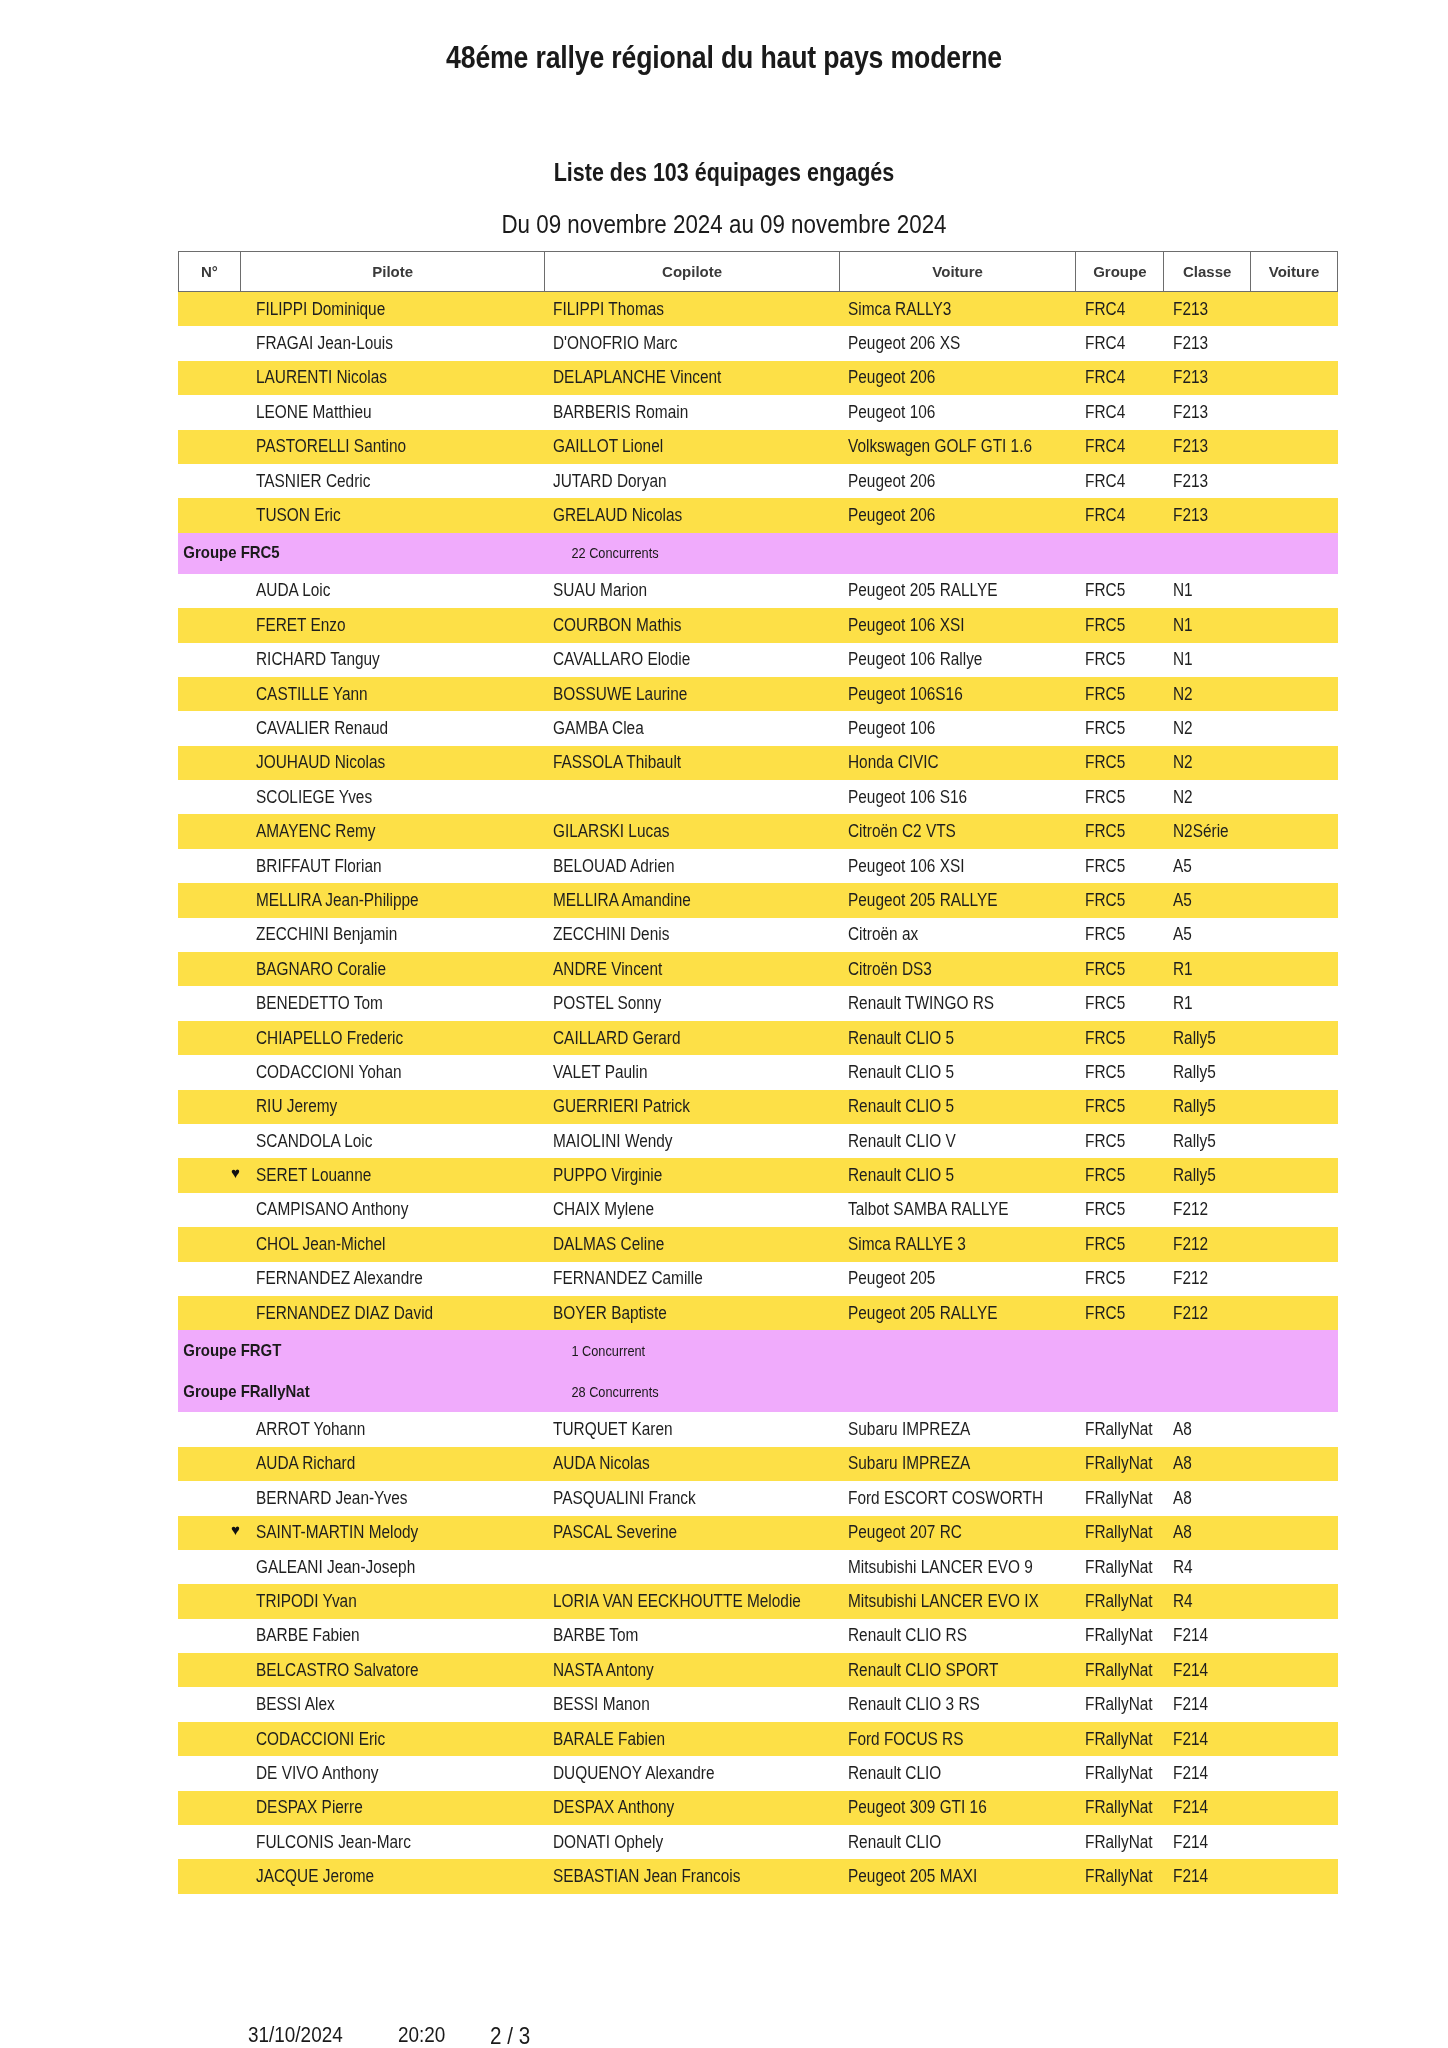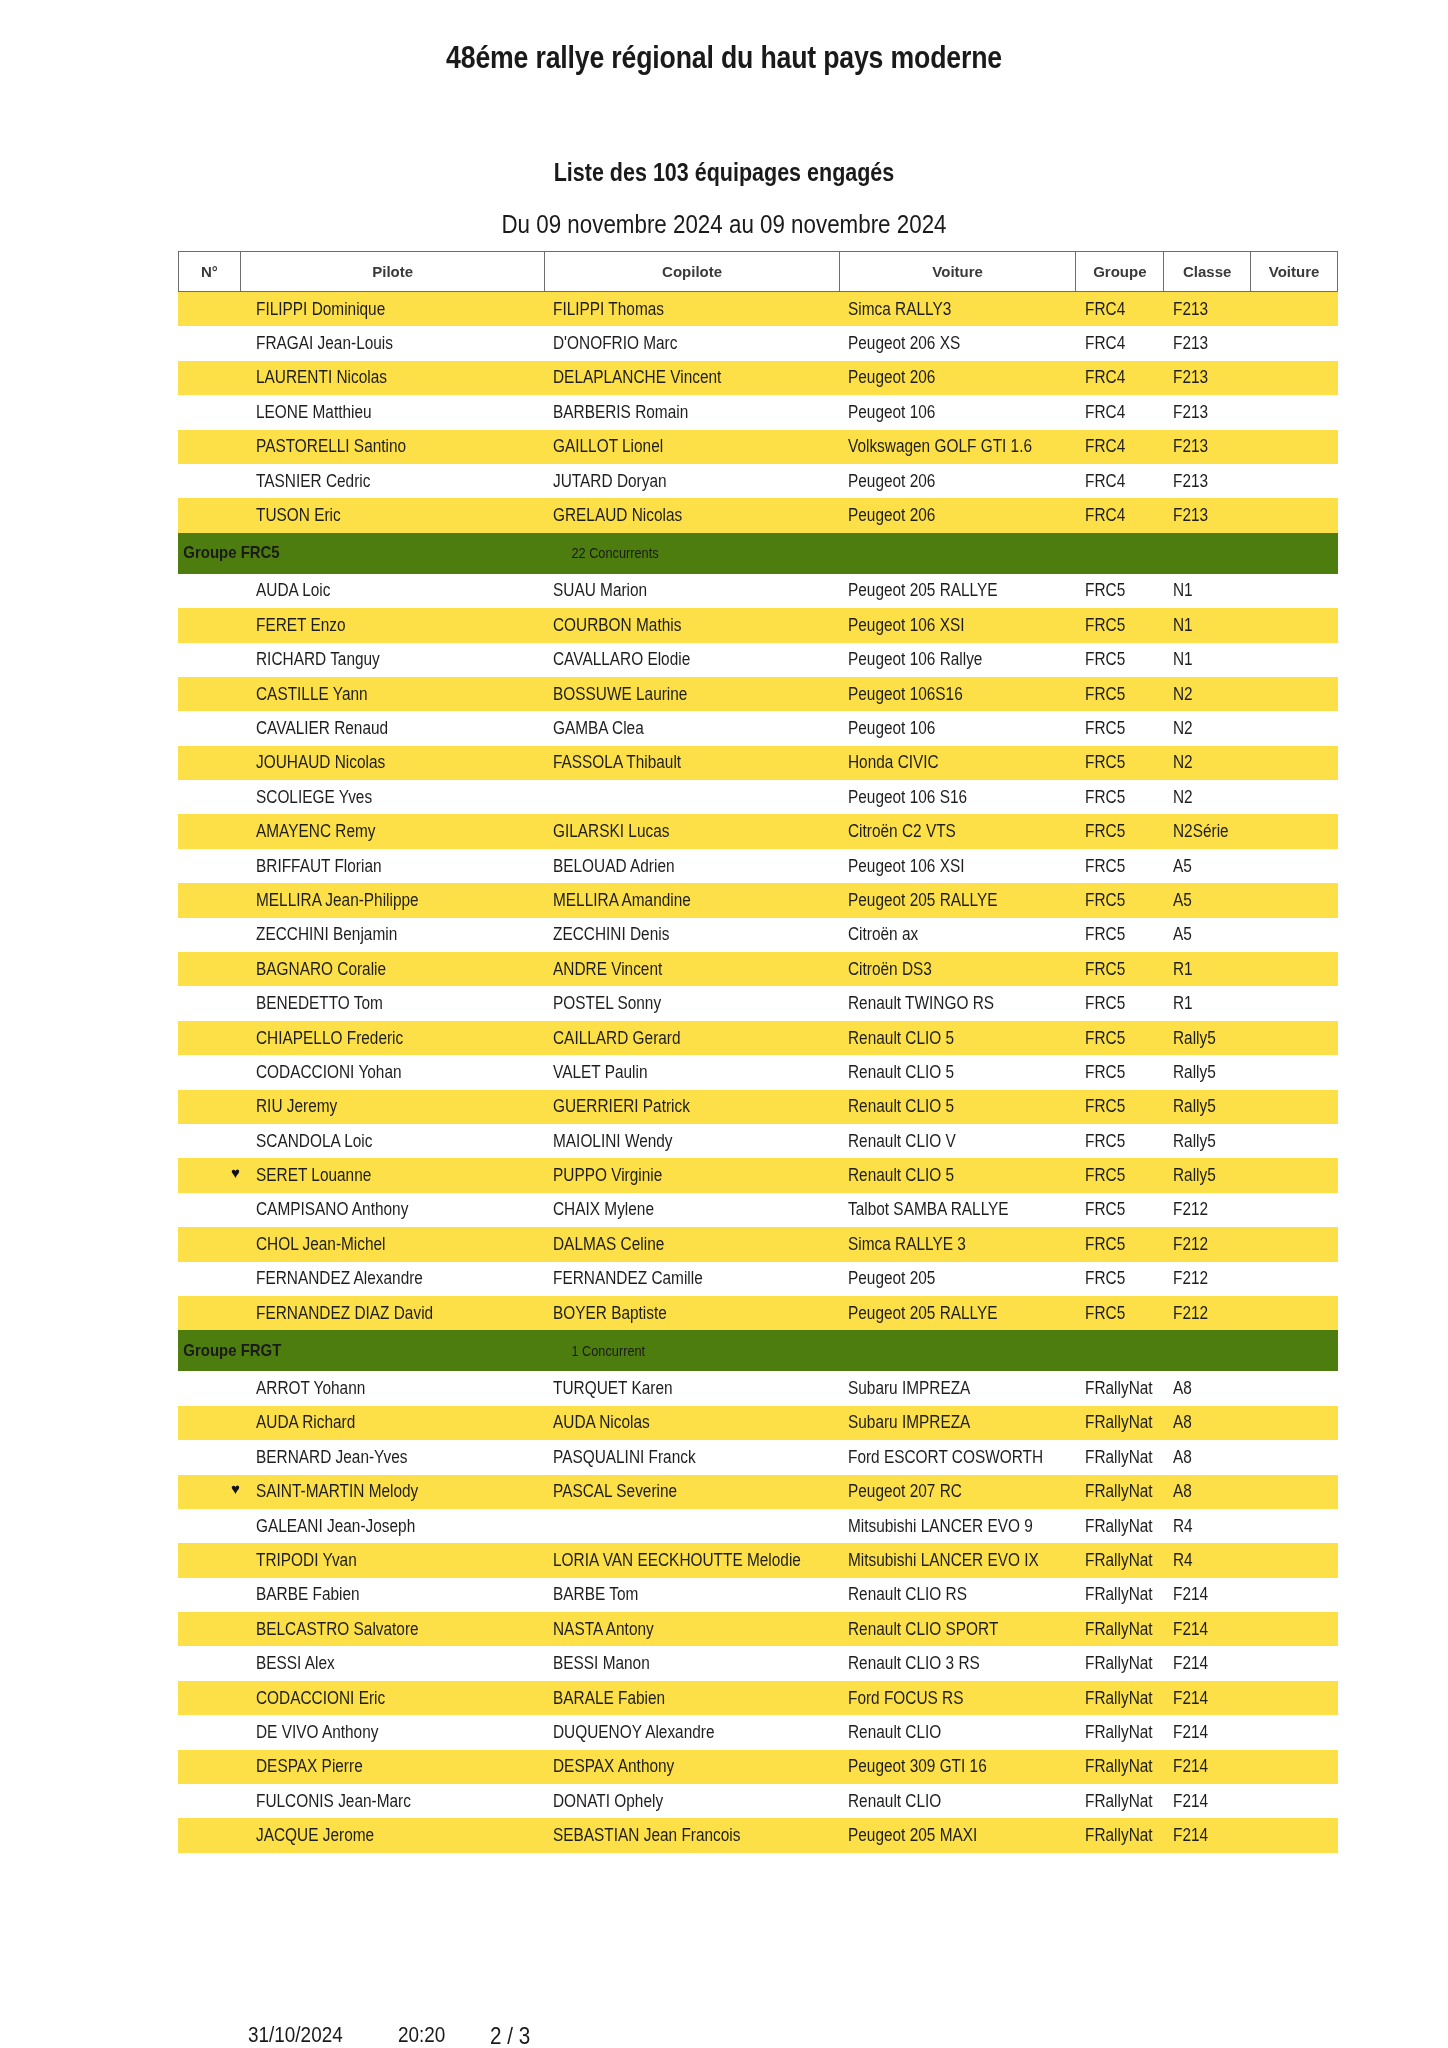--- a/index.html
+++ b/index.html
@@ -47,21 +47,21 @@
       box-sizing: border-box; white-space: nowrap; overflow: visible; padding-left: 8px;
       transform-origin: left center;
     }
     .row .cell span.t { display: inline-block; transform: scaleX(0.88); transform-origin: left center; }
     .row .c-no { position: relative; padding-left: 0; }
     .heart {
       position: absolute; right: 0px; top: -12px; font-size: 15px; color: #111;
     }
     .row .c-pil { padding-left: 16px; }
     .group-row {
-      display: flex; height: 41px; align-items: center; background: #4d7c0f;
+      display: flex; height: 41px; align-items: center; background: #f0abfc;
       font-size: 17px;
     }
     .group-row .gname {
       width: 367px; padding-left: 6px; box-sizing: border-box; font-weight: bold;
       transform: scaleX(0.88); transform-origin: left center; white-space: nowrap;
     }
     .group-row .gcount {
       font-size: 14.5px; padding-left: 30px; box-sizing: border-box;
       transform: scaleX(0.88); transform-origin: left center; white-space: nowrap;
     }
@@ -356,20 +356,24 @@
         <div class="cell c-cop"><span class="t">BOYER Baptiste</span></div>
         <div class="cell c-voi"><span class="t">Peugeot 205 RALLYE</span></div>
         <div class="cell c-grp"><span class="t">FRC5</span></div>
         <div class="cell c-cls"><span class="t">F212</span></div>
         <div class="cell c-ann"><span class="t"></span></div>
       </div>
       <div class="group-row">
         <div class="gname">Groupe FRGT</div>
         <div class="gcount">1 Concurrent</div>
       </div>
+      <div class="group-row">
+        <div class="gname">Groupe FRallyNat</div>
+        <div class="gcount">28 Concurrents</div>
+      </div>
       <div class="row">
         <div class="cell c-no"></div>
         <div class="cell c-pil"><span class="t">ARROT Yohann</span></div>
         <div class="cell c-cop"><span class="t">TURQUET Karen</span></div>
         <div class="cell c-voi"><span class="t">Subaru IMPREZA</span></div>
         <div class="cell c-grp"><span class="t">FRallyNat</span></div>
         <div class="cell c-cls"><span class="t">A8</span></div>
         <div class="cell c-ann"><span class="t"></span></div>
       </div>
       <div class="row alt">

